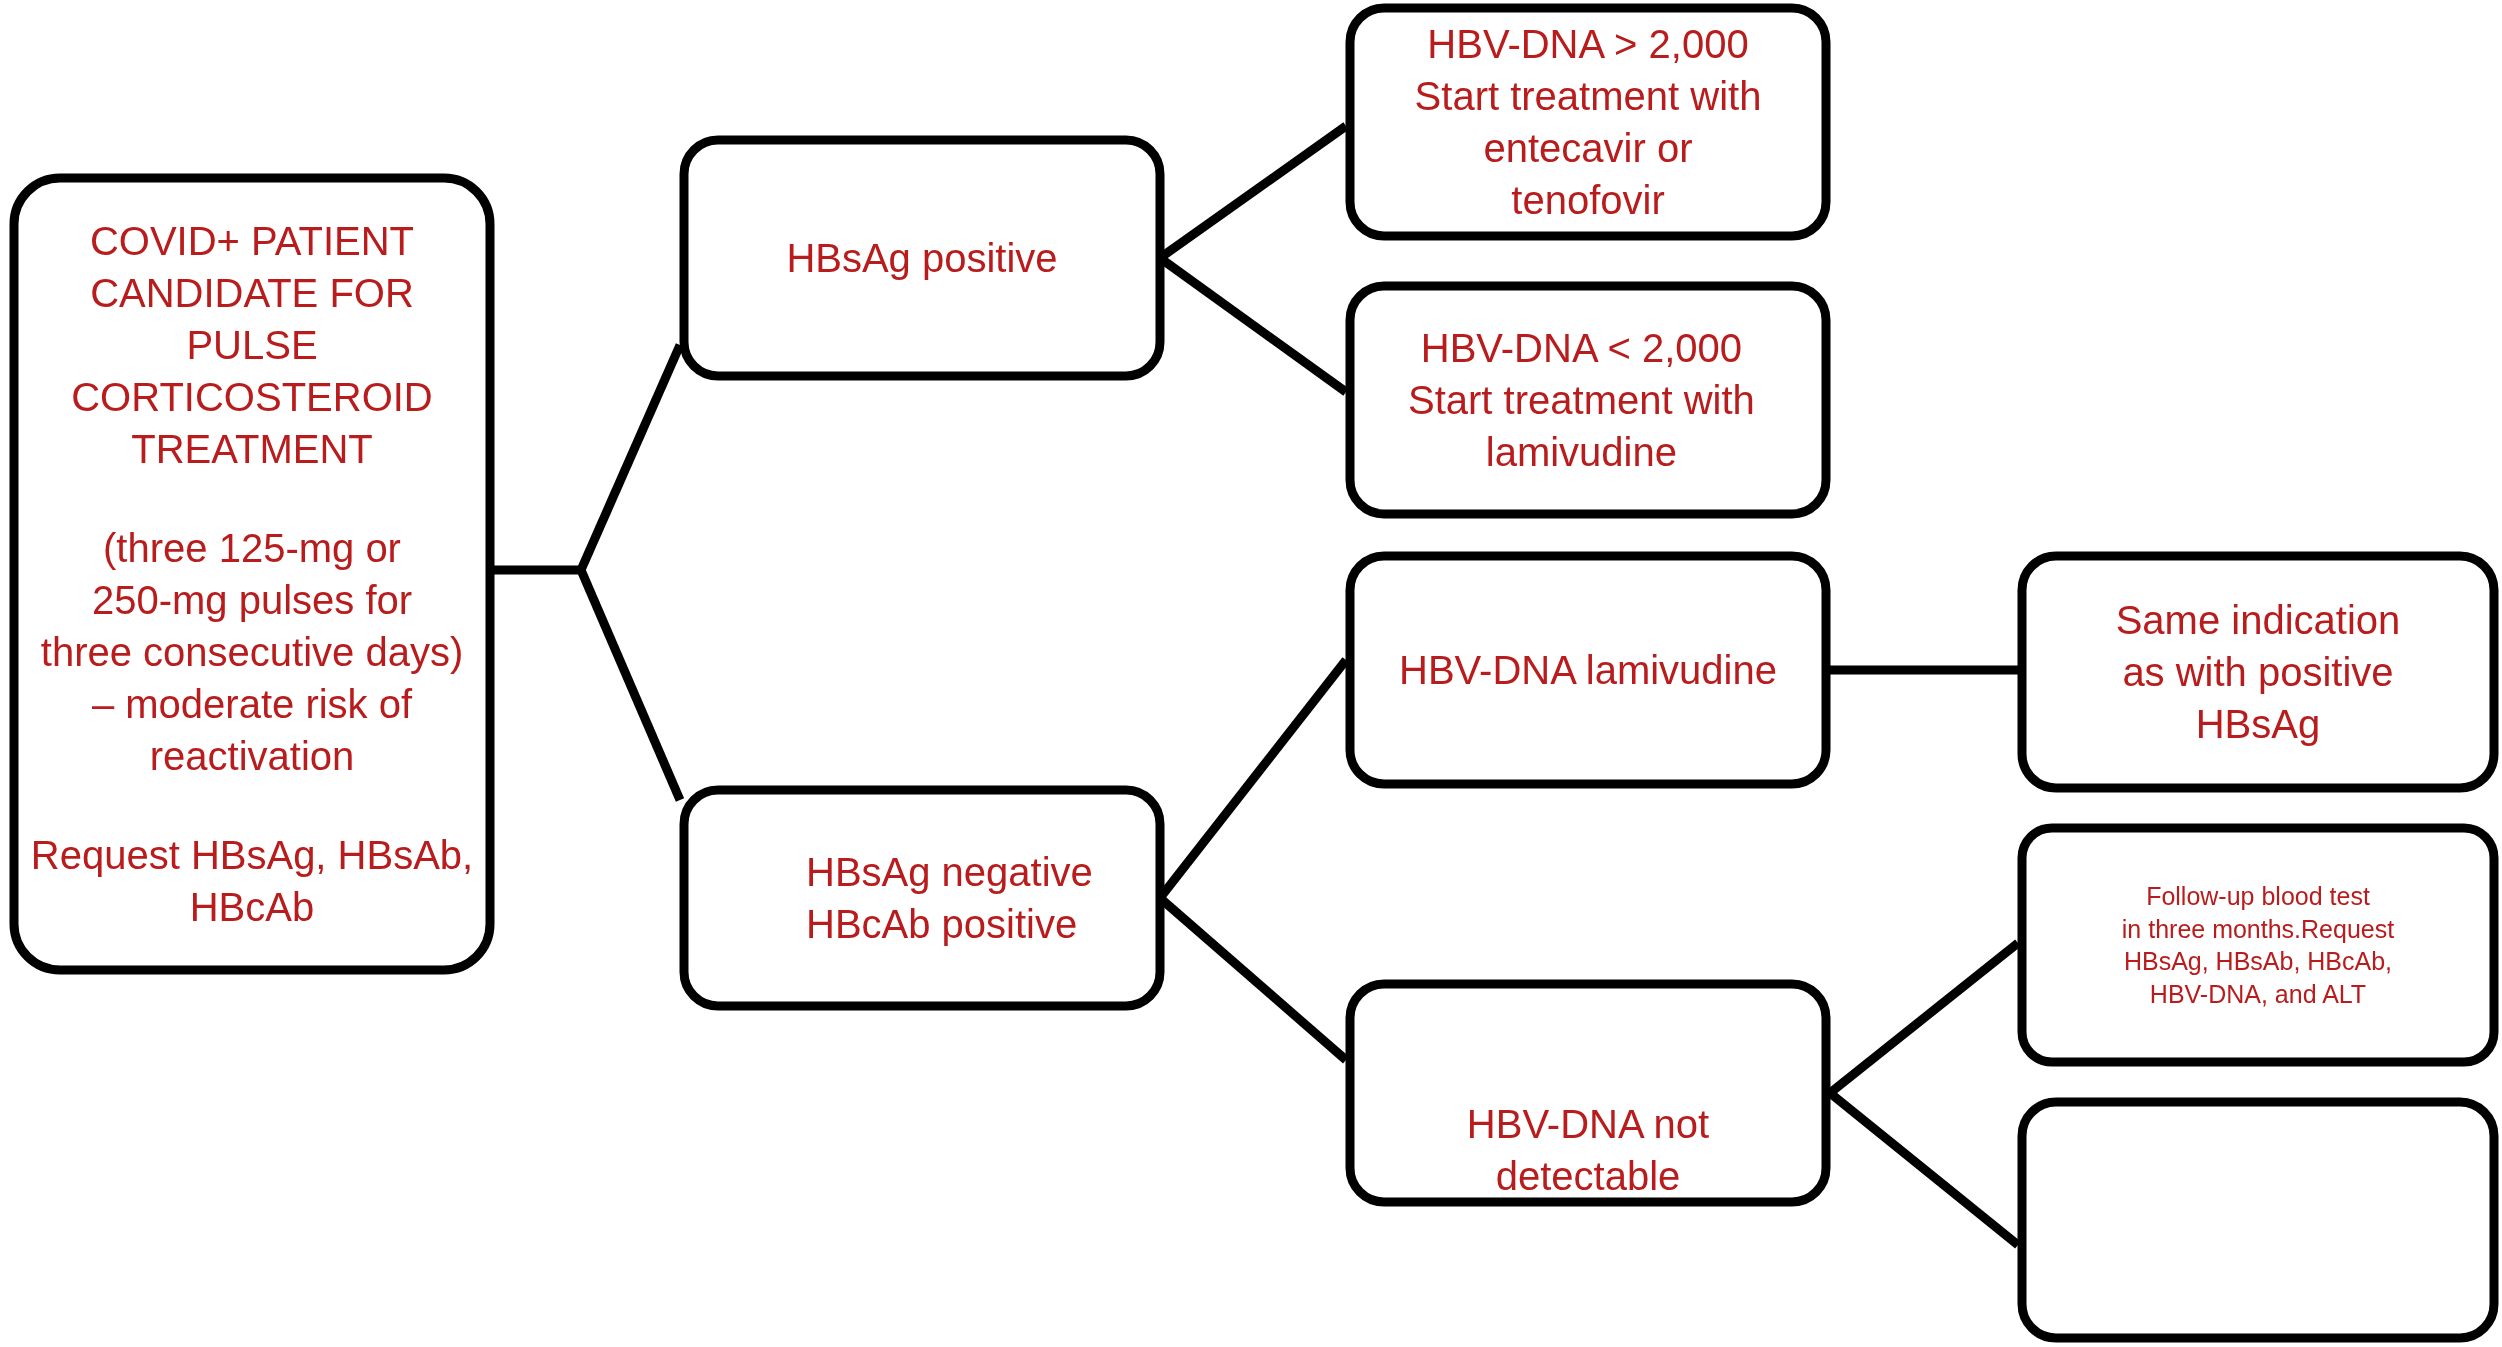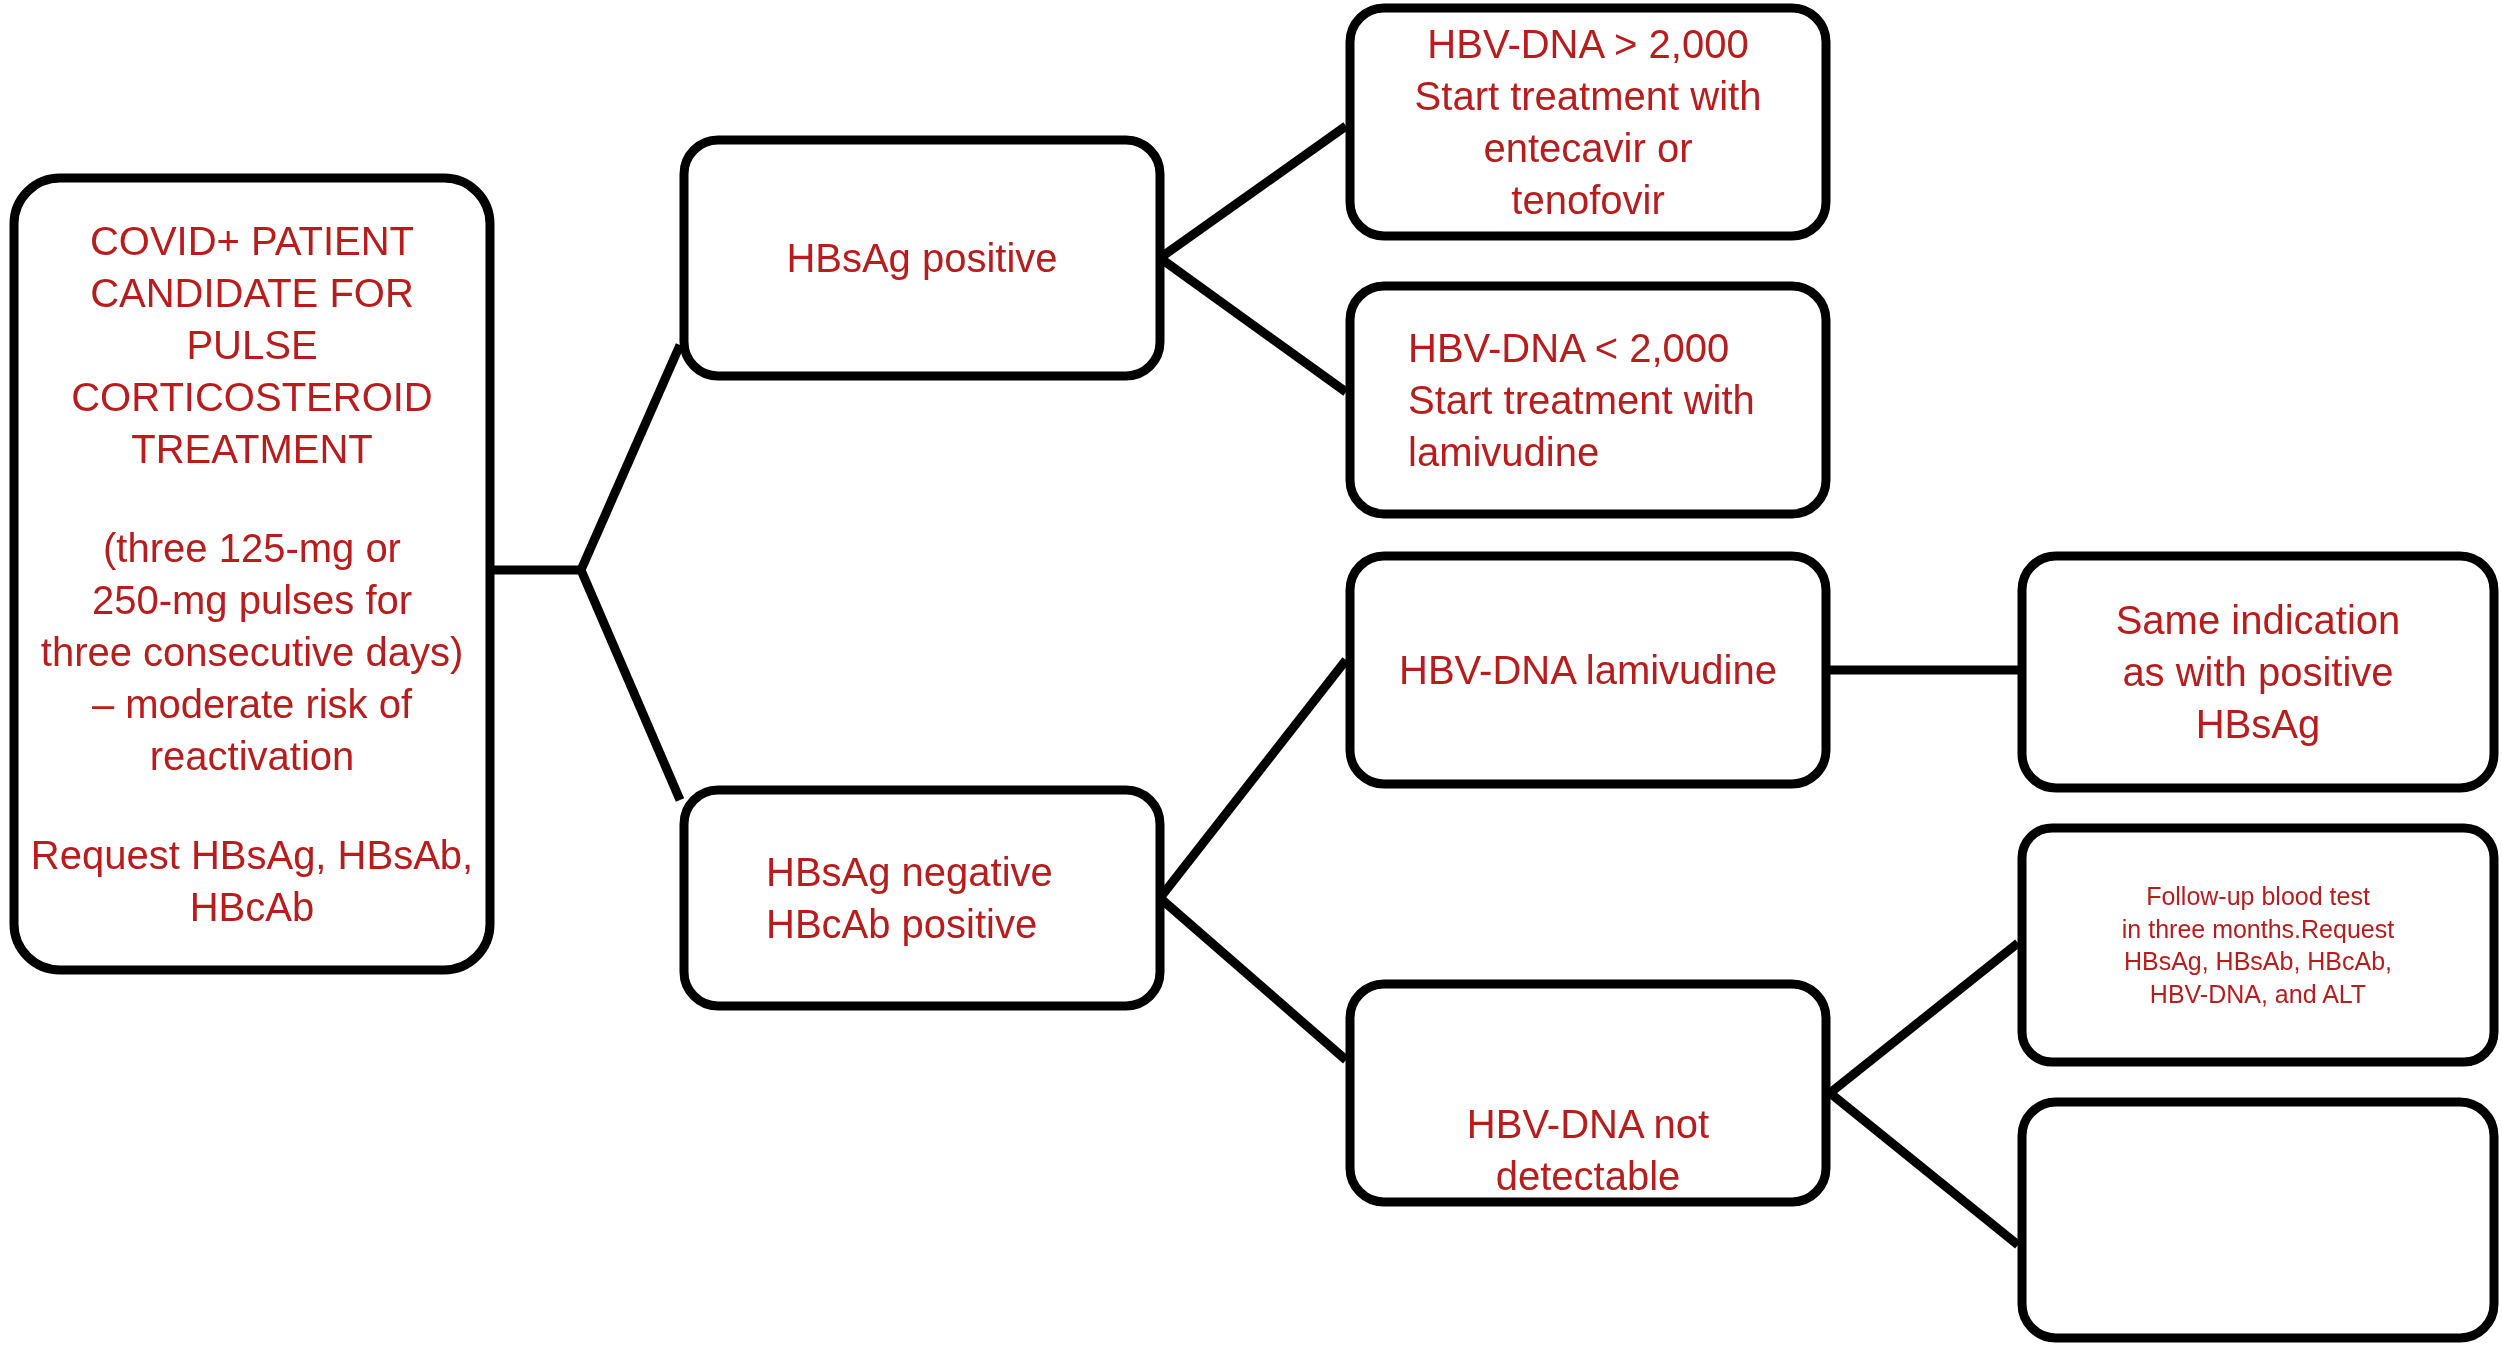--- a/index.html
+++ b/index.html
@@ -107,33 +107,33 @@
 reactivation</div>
     <div class="para">Request HBsAg, HBsAb,
 HBcAb</div>
   </div>
 
   <div class="node-text" style="left:684px; top:140px; width:476px; height:236px;">
     <div class="para">HBsAg positive</div>
   </div>
 
   <div class="node-text" style="left:684px; top:790px; width:476px; height:216px; align-items:flex-start; padding-left:82px;">
-    <div class="para" style="text-align:left;">HBsAg negative
+    <div class="para" style="text-align:left;margin-left:40px;">HBsAg negative
 HBcAb positive</div>
   </div>
 
   <div class="node-text" style="left:1350px; top:8px; width:476px; height:228px;">
     <div class="para">HBV-DNA &gt; 2,000
 Start treatment with
 entecavir or
 tenofovir</div>
   </div>
 
   <div class="node-text" style="left:1350px; top:286px; width:476px; height:228px; align-items:flex-start; padding-left:58px;">
-    <div class="para" style="text-align:left;">HBV-DNA &lt; 2,000
+    <div class="para" style="text-align:center;">HBV-DNA &lt; 2,000
 Start treatment with
 lamivudine</div>
   </div>
 
   <div class="node-text" style="left:1350px; top:556px; width:476px; height:228px;">
     <div class="para">HBV-DNA lamivudine</div>
   </div>
 
   <div class="node-text" style="left:1350px; top:984px; width:476px; height:218px;justify-content:flex-end;">
     <div class="para">HBV-DNA not

